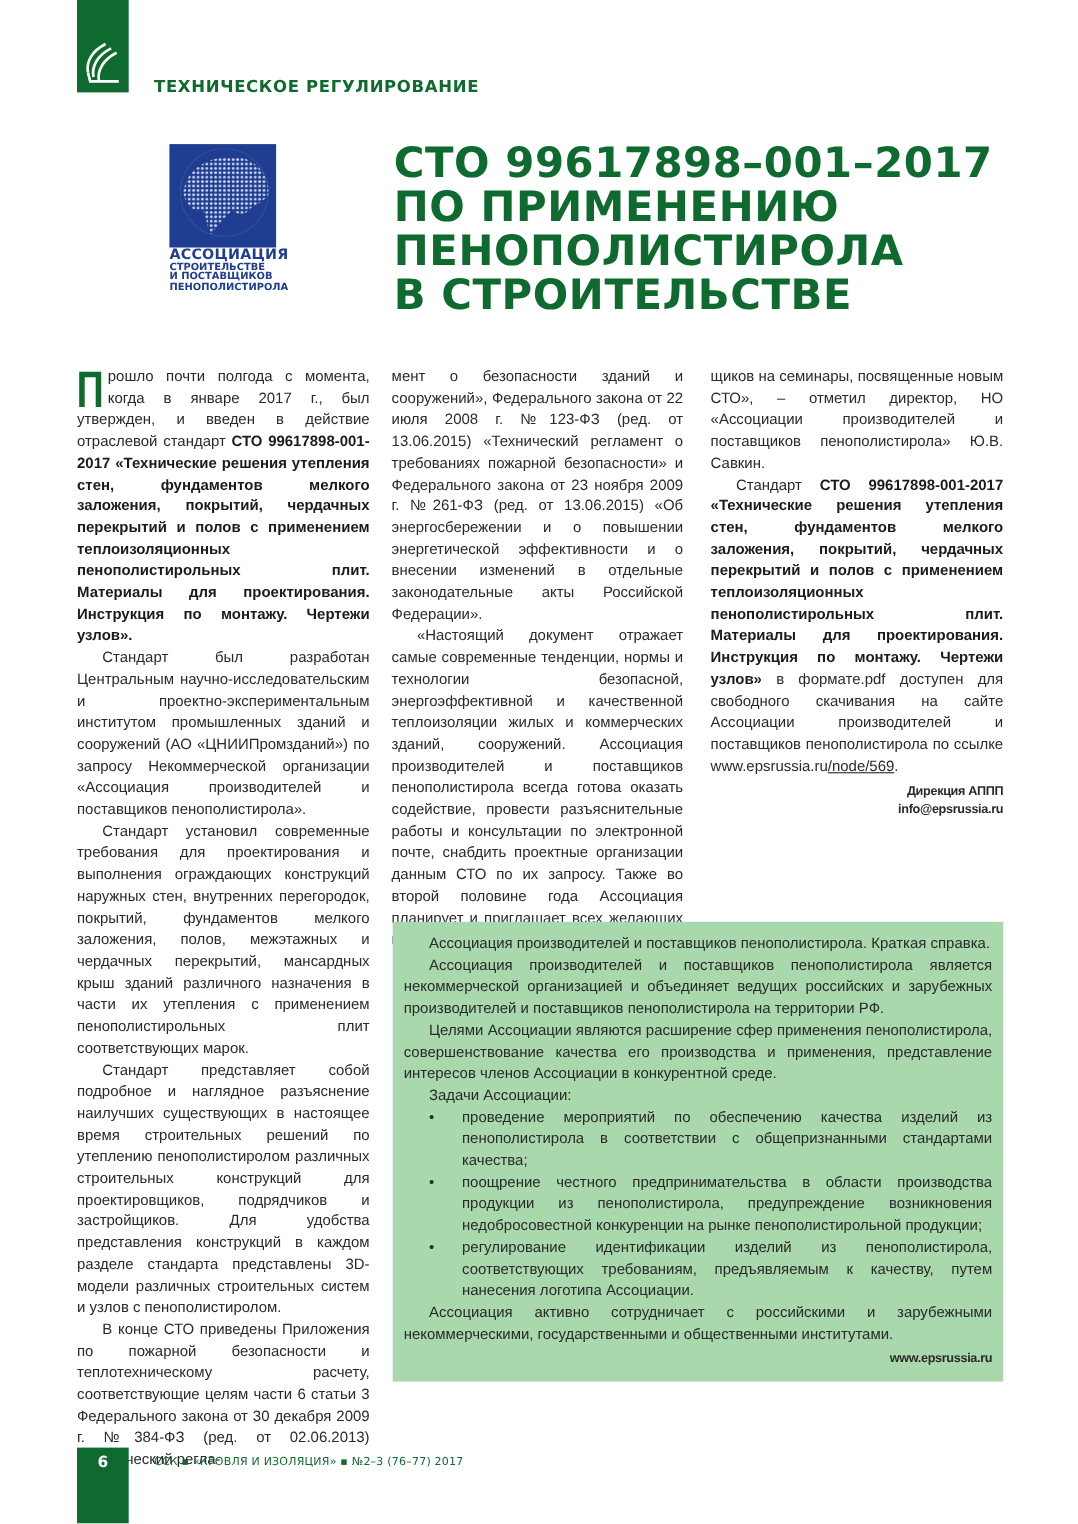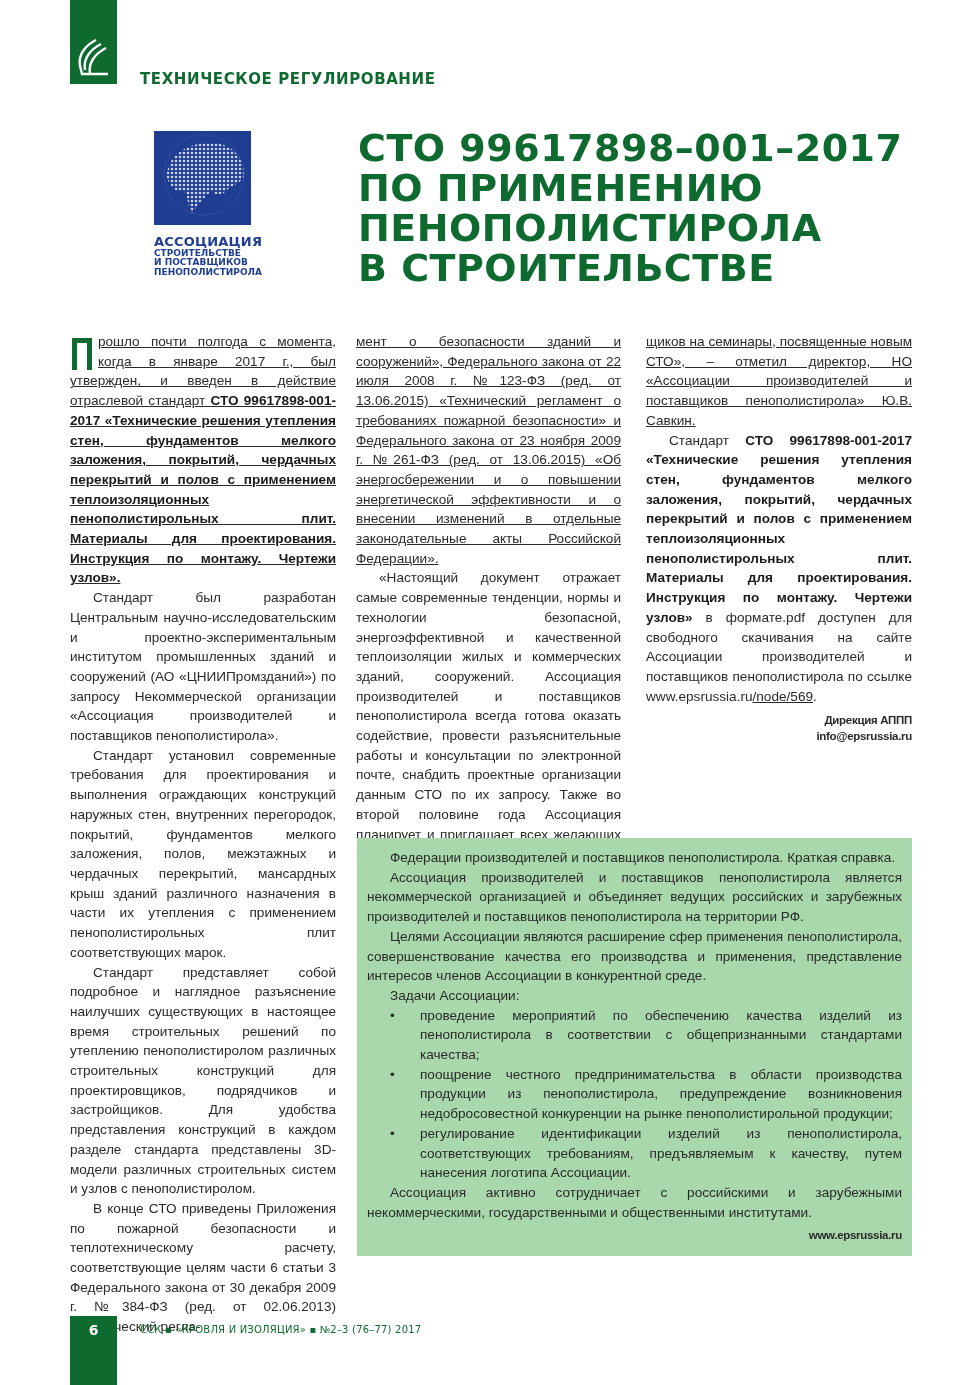--- a/index.html
+++ b/index.html
@@ -5,30 +5,30 @@
     * { box-sizing: border-box; margin: 0; padding: 0; }
     html, body { width: 980px; height: 1385px; background: #ffffff; overflow: hidden; }
     body { position: relative; font-family: "Liberation Sans", sans-serif; color: #2a2a2a; }
 
     .top-bar { position: absolute; left: 70px; top: 0; width: 47px; height: 84px; background: #0f6a30; }
     .top-logo { position: absolute; left: 74px; top: 34px; width: 40px; height: 46px; }
     .section-label { position: absolute; left: 140px; top: 70px; font-size: 15px; font-weight: bold; letter-spacing: 0.6px; color: #0f6a30; font-family: "DejaVu Sans", sans-serif; }
 
     .assoc-logo { position: absolute; left: 154px; top: 131px; width: 100px; }
     .assoc-square { width: 97px; height: 94px; background: #1f3d91; position: relative; overflow: hidden; }
-    .assoc-name { margin-top: 10px; color: #1f3d91; font-family: "DejaVu Sans", sans-serif; font-weight: bold; line-height: 1.05; }
+    .assoc-name { color: #1f3d91; font-family: "DejaVu Sans", sans-serif; font-weight: bold; line-height: 1.05; }
     .assoc-name .l1 { font-size: 13px; letter-spacing: 0.2px; }
     .assoc-name .l2 { font-size: 9px; }
 
     .title { position: absolute; left: 358px; top: 128px; width: 560px; font-family: "DejaVu Sans", sans-serif; font-weight: bold; font-size: 38px; line-height: 40px; color: #0f6a30; letter-spacing: 0.5px; }
     .title div { white-space: nowrap; }
 
     .col { position: absolute; top: 332px; font-size: 13.6px; line-height: 19.7px; text-align: justify; color: #2a2a2a; }
     .col p { text-indent: 23px; }
-    .col p.noind { text-indent: 0; text-decoration: underline; }
+    .col p.noind { text-indent: 0; }
     .col1 { left: 70px; width: 266px; }
     .col2 { left: 356px; width: 265px; }
     .col3 { left: 646px; width: 266px; }
     b { font-weight: bold; color: #1b1b1b; }
     .dropcap { float: left; width: 24px; height: 34px; margin: 4px 4px 0 0; position: relative; }
     .dropcap svg { width: 24px; height: 34px; }
     .link-u { text-decoration: underline; }
 
     .sign { text-align: right; font-size: 11.5px; line-height: 16px; font-weight: bold; margin-top: 6px; font-family: "Liberation Sans", sans-serif; letter-spacing: -0.3px; }
 
@@ -108,21 +108,21 @@
   <p>
     <span>Стандарт </span><b>СТО 99617898-001-2017 «Технические решения утепления стен, фундаментов мелкого заложения, покрытий, чердачных перекрытий и полов с применением теплоизоляционных пенополистирольных плит. Материалы для проектирования. Инструкция по монтажу. Чертежи узлов»</b><span> в формате.pdf доступен для свободного скачивания на сайте Ассоциации производителей и поставщиков пенополистирола по ссылке </span><span>www.epsrussia.ru</span><span class="link-u">/node/569</span><span>.</span>
   </p>
   <div class="sign">
     <div>Дирекция АППП</div>
     <div>info@epsrussia.ru</div>
   </div>
 </div>
 
 <div class="box">
-  <p>Федерации производителей и поставщиков пенополистирола. Краткая справка.</p>
+  <p>Ассоциация производителей и поставщиков пенополистирола. Краткая справка.</p>
   <p>Ассоциация производителей и поставщиков пенополистирола является некоммерческой организацией и объединяет ведущих российских и зарубежных производителей и поставщиков пенополистирола на территории РФ.</p>
   <p>Целями Ассоциации являются расширение сфер применения пенополистирола, совершенствование качества его производства и применения, представление интересов членов Ассоциации в конкурентной среде.</p>
   <p>Задачи Ассоциации:</p>
   <ul>
     <li><span class="bullet">•</span><span>проведение мероприятий по обеспечению качества изделий из пенополистирола в соответствии с общепризнанными стандартами качества;</span></li>
     <li><span class="bullet">•</span><span>поощрение честного предпринимательства в области производства продукции из пенополистирола, предупреждение возникновения недобросовестной конкуренции на рынке пенополистирольной продукции;</span></li>
     <li><span class="bullet">•</span><span>регулирование идентификации изделий из пенополистирола, соответствующих требованиям, предъявляемым к качеству, путем нанесения логотипа Ассоциации.</span></li>
   </ul>
   <p>Ассоциация активно сотрудничает с российскими и зарубежными некоммерческими, государственными и общественными институтами.</p>
   <div class="site">www.epsrussia.ru</div>

